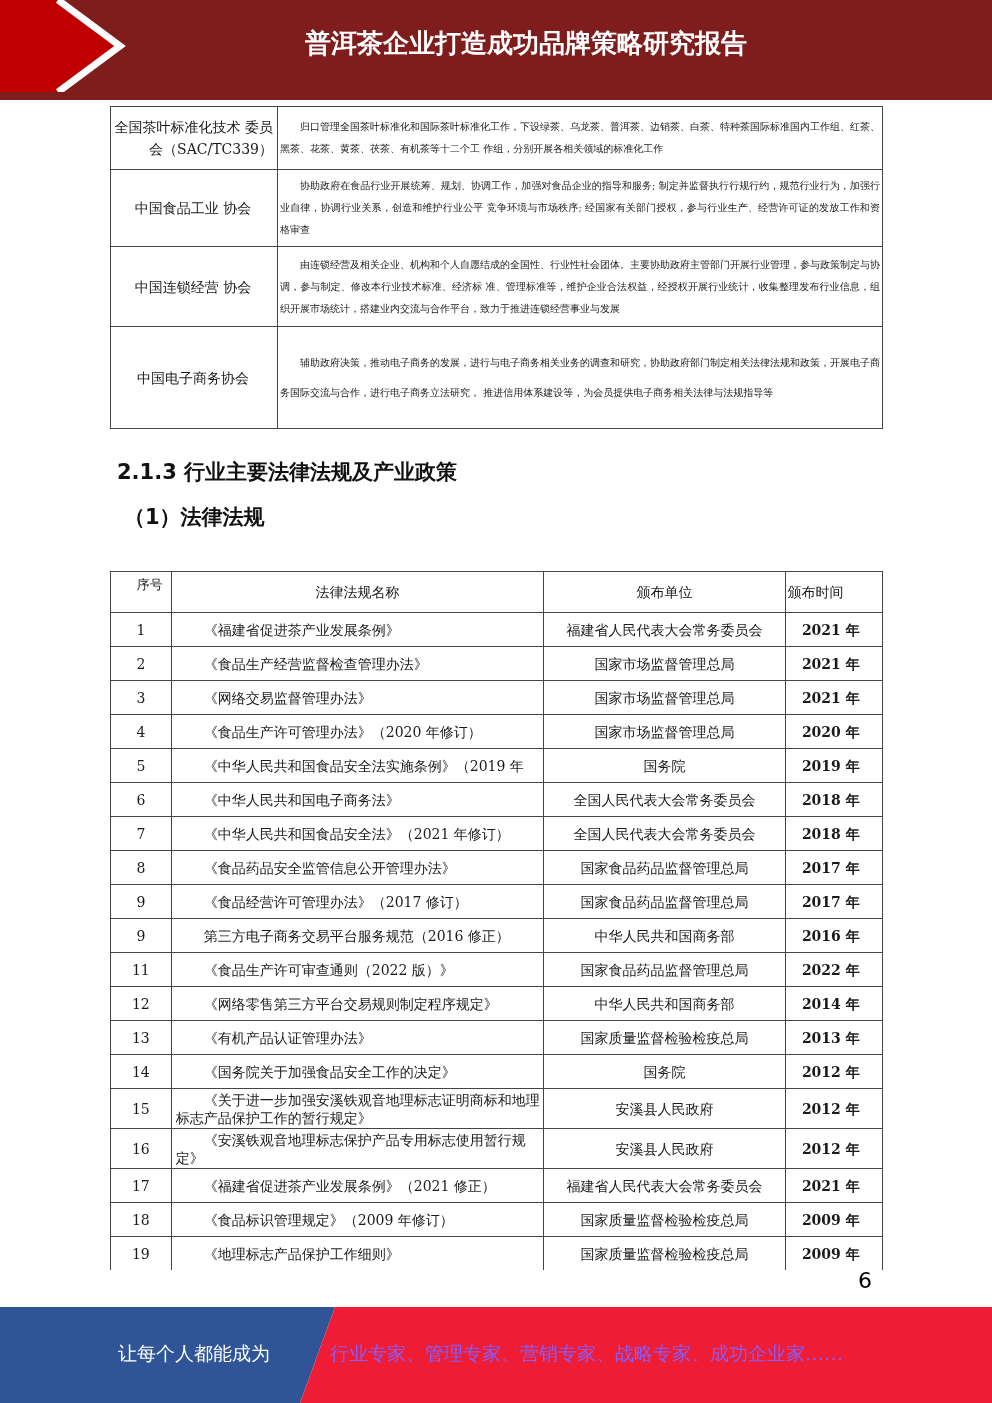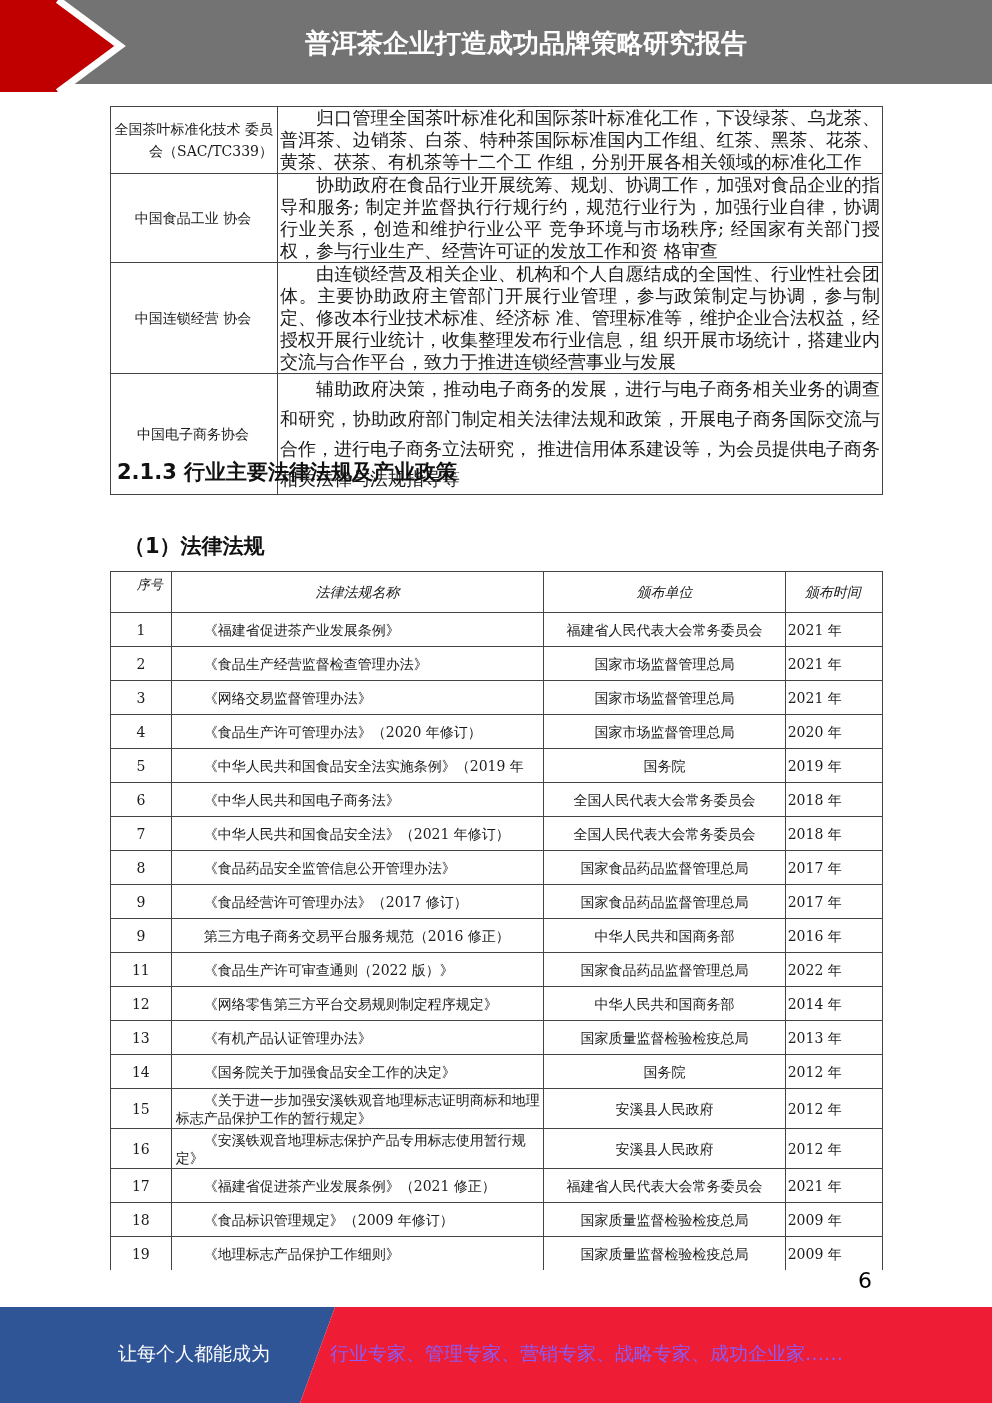--- a/index.html
+++ b/index.html
@@ -1,37 +1,37 @@
 <!DOCTYPE html>
 <html><head>
 <meta charset="utf-8">
 <style>
   html,body{margin:0;padding:0;}
   body{width:992px;height:1403px;position:relative;background:#ffffff;overflow:hidden;
        font-family:"DejaVu Serif","Liberation Serif",serif;color:#1a1a1a;}
-  .header{position:absolute;left:0;top:0;width:992px;height:84px;background:#737373;}
+  .header{position:absolute;left:0;top:0;width:992px;height:100px;background:#7f1d1d;}
   .header svg{position:absolute;left:0;top:0;}
   .header-title{position:absolute;left:0;right:0;top:26px;text-align:center;padding-left:60px;
        color:#fff;font-family:"DejaVu Sans","Liberation Sans",sans-serif;font-weight:bold;font-size:26px;letter-spacing:0px;}
   table{border-collapse:collapse;position:absolute;}
   td,th{border:1px solid #444;font-size:13.5px;line-height:22px;vertical-align:middle;padding:0 2px;}
   .t1{left:110px;top:106px;width:773px;}
   .t1 td.org{width:160px;text-align:center;padding-right:4px;font-size:14px;}
-  .t1 td.desc{text-indent:2em;text-align:justify;padding:0 2px;font-size:18px;}
+  .t1 td.desc{text-indent:2em;text-align:justify;padding:0 2px;font-size:10px;}
   .t1 tr{border-bottom:1px solid #222;}
   h2.sec{position:absolute;left:117px;top:458px;margin:0;font-family:"DejaVu Sans","Liberation Sans",sans-serif;font-weight:bold;font-size:21px;color:#111;}
-  h3.sub{position:absolute;left:124px;top:532px;margin:0;font-family:"DejaVu Sans","Liberation Sans",sans-serif;font-weight:bold;font-size:21px;color:#111;}
+  h3.sub{position:absolute;left:124px;top:503px;margin:0;font-family:"DejaVu Sans","Liberation Sans",sans-serif;font-weight:bold;font-size:21px;color:#111;}
   .t2{left:110px;top:571px;width:773px;}
-  .t2 th{font-family:"DejaVu Sans","Liberation Sans",sans-serif;font-weight:normal;font-size:14px;height:36px;font-style:italic;}
+  .t2 th{font-family:"DejaVu Sans","Liberation Sans",sans-serif;font-weight:normal;font-size:14px;height:36px;}
   .t2 td{height:33px;font-size:14px;}
   .t2 td.no{width:57px;text-align:center;}
   .t2 td.name{width:366px;text-align:left;padding-left:4px;text-indent:2em;margin-top:20px;}
   .t2 td.name.wrap{line-height:18px;}
   .t2 td.issuer{width:244px;text-align:center;}
-  .t2 td.year{width:88px;text-align:left;padding-right:8px;}
+  .t2 td.year{width:88px;text-align:center;padding-right:8px;font-weight:bold;}
   .t2 th.no{text-align:right;vertical-align:top;padding-top:4px;padding-right:8px;}
   .t2 tr.last td{border-bottom:none;}
   .page-num{position:absolute;left:858px;top:1268px;font-family:"DejaVu Sans","Liberation Sans",sans-serif;font-size:22px;color:#000;}
   .footer{position:absolute;left:0;top:1307px;width:992px;height:96px;}
   .footer svg{position:absolute;left:0;top:0;}
   .footer-left{position:absolute;left:118px;top:34px;color:#fff;font-size:19px;}
   .footer-right{position:absolute;left:330px;top:34px;color:#8b5cf6;font-size:19px;}
 </style>
 </head>
 <body>
@@ -67,21 +67,21 @@
 
 <h2 class="sec">2.1.3 行业主要法律法规及产业政策</h2>
 <h3 class="sub">（1）法律法规</h3>
 
 <table class="t2">
   <tbody>
       <tr>
     <th class="no" style="width:45px;overflow:hidden;height:36px;line-height:18px;font-size:13px">序号</th>
     <th>法律法规名称</th>
     <th>颁布单位</th>
-    <th style="text-align:center;padding-right:4px">颁布时间</th>
+    <th style="text-align:left;padding-right:4px">颁布时间</th>
   </tr>
   <tr>
         <td class="no">1</td>
         <td class="name">《福建省促进茶产业发展条例》</td>
         <td class="issuer">福建省人民代表大会常务委员会</td>
         <td class="year">2021 年</td>
       </tr>
   <tr>
         <td class="no">2</td>
         <td class="name">《食品生产经营监督检查管理办法》</td>

